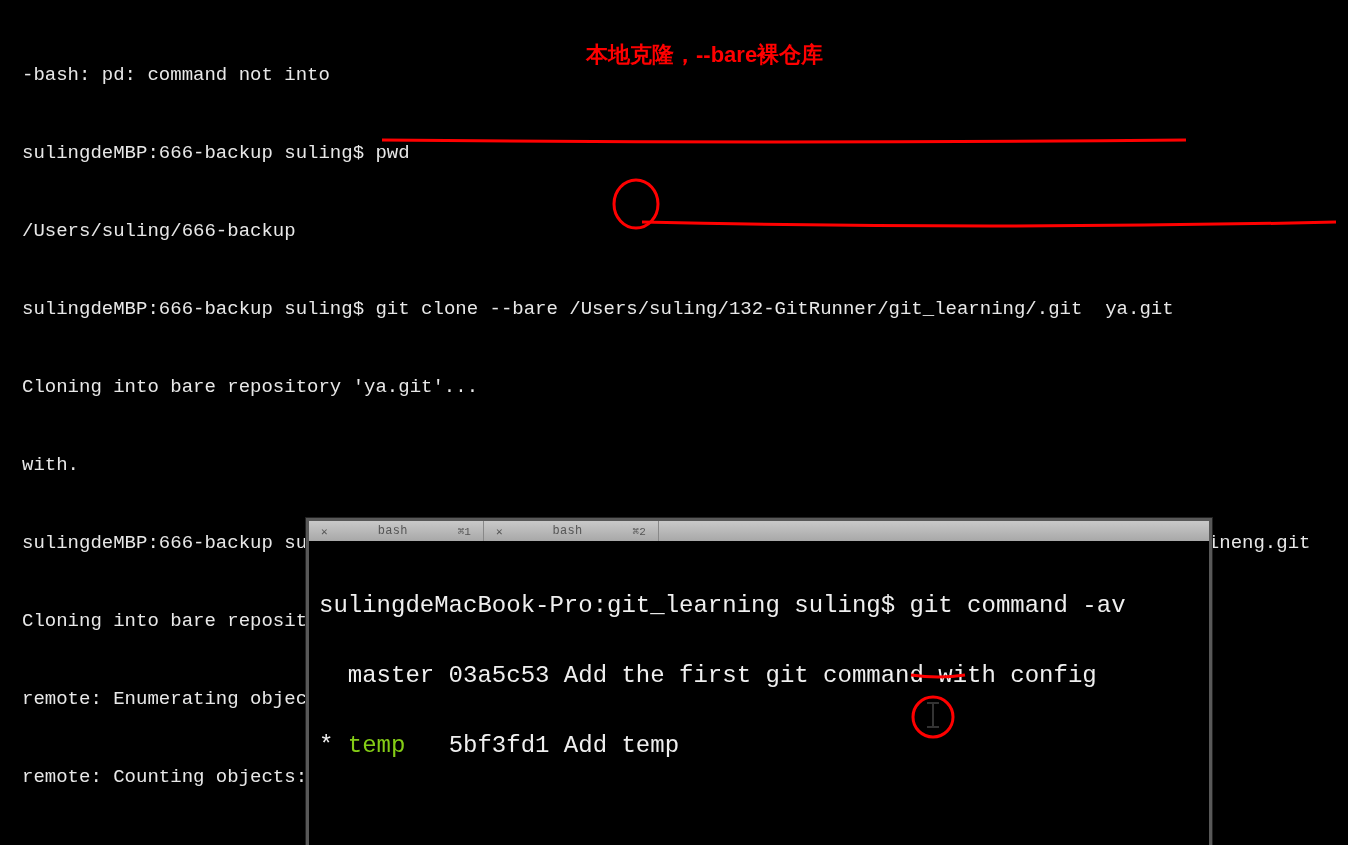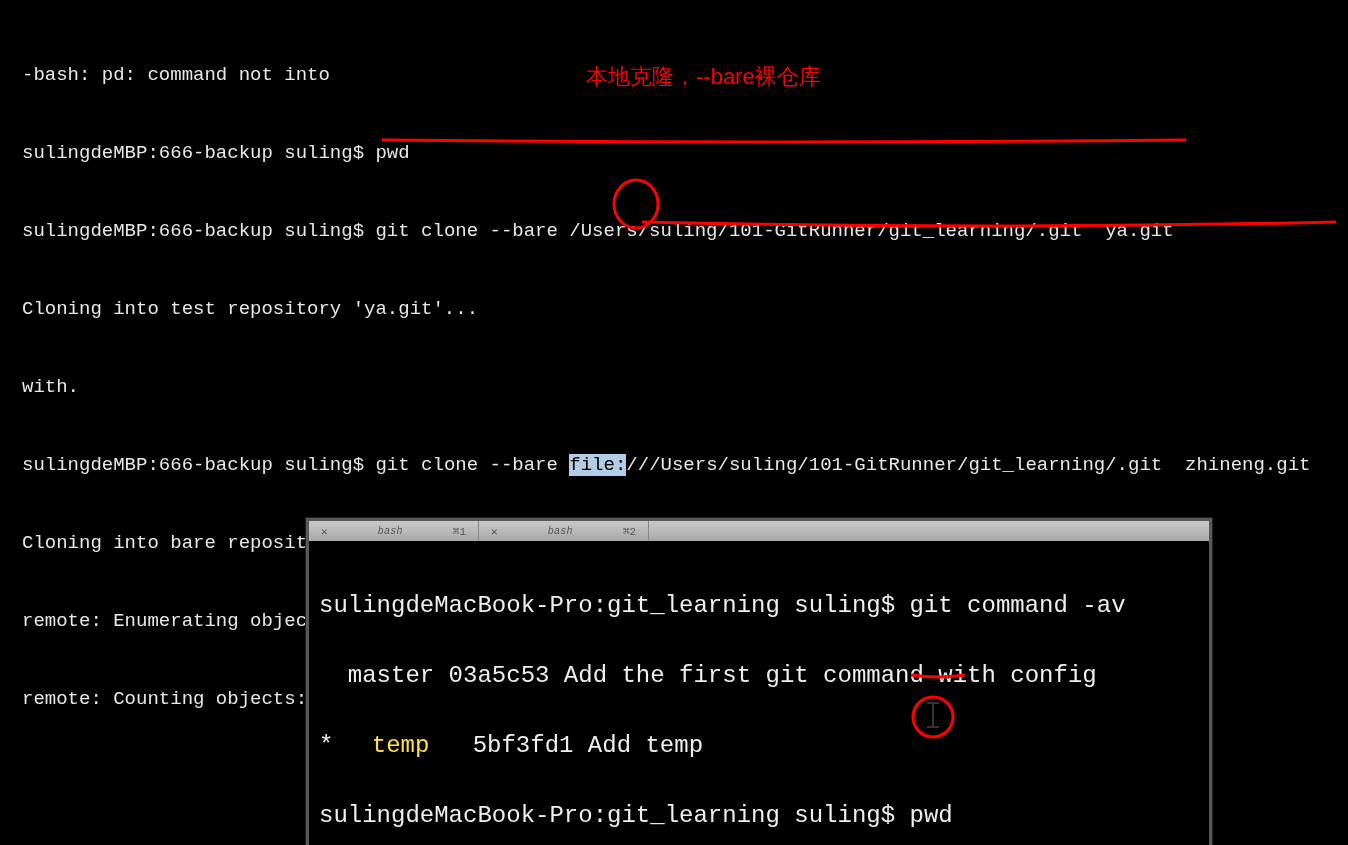--- a/index.html
+++ b/index.html
@@ -60,54 +60,55 @@
   }
   .inset-tab {
     display: flex;
     align-items: center;
     gap: 50px;
     padding: 0 12px;
     border-right: 1px solid #888;
     height: 100%;
   }
   .inset-tab .x { font-size: 11px; color:#555; }
-  .inset-tab .lbl { font-size:10px; color:#555; letter-spacing:0.3px;font-style:italic;}
+  .inset-tab .lbl { font-size:12px; color:#555; letter-spacing:0.3px;}
   .inset-tab .kb { font-size:11px; color:#555; }
   .inset-body {
     padding: 12px 10px 30px 10px;
     font-family: "Courier New", monospace;
     font-size: 24px;
     line-height: 35px;
     color: #efefef;
     white-space: pre;
     position: relative;
   }
-  .inset-body .temp { color: #fde047; margin-left: 24px; }
+  .inset-body .temp { color: #84cc16; }
 </style>
 </head>
 <body>
 
 <div class="term">
   <div><span>-bash: pd: command not into</span></div>
   <div><span>sulingdeMBP:666-backup suling$ </span><span>pwd</span></div>
-  <div><span>sulingdeMBP:666-backup suling$ </span><span>git clone --bare /Users/suling/101-GitRunner/git_learning/.git  ya.git</span></div>
-  <div><span>Cloning into test repository 'ya.git'...</span></div>
+  <div><span>/Users/suling/666-backup</span></div>
+  <div><span>sulingdeMBP:666-backup suling$ </span><span>git clone --bare /Users/suling/132-GitRunner/git_learning/.git  ya.git</span></div>
+  <div><span>Cloning into bare repository 'ya.git'...</span></div>
   <div><span>with.</span></div>
   <div><span>sulingdeMBP:666-backup suling$ </span><span>git clone --bare </span><span class="hl">file:</span><span>///Users/suling/101-GitRunner/git_learning/.git  zhineng.git</span></div>
   <div><span>Cloning into bare repository 'zhineng.git'...</span></div>
   <div><span>remote: Enumerating objects: 30, done.</span></div>
   <div><span>remote: Counting objects: 100% (30/30), done.</span></div>
   
   
   
   
   
 </div>
 
-<div class="annotation" style="left:586px; top:62px;">本地克隆，--bare裸仓库</div>
+<div class="annotation" style="left:586px; top:40px;font-weight:bold;">本地克隆，--bare裸仓库</div>
 
 <svg class="underline-svg" style="left:380px; top:136px;" width="810" height="14">
   <path d="M2 4 Q400 8 806 4" stroke="#ff0000" stroke-width="3" fill="none"></path>
 </svg>
 
 <svg class="circle-svg" style="left:610px; top:176px;" width="52" height="56">
   <ellipse cx="26" cy="28" rx="22" ry="24" stroke="#ff0000" stroke-width="3" fill="none"></ellipse>
 </svg>
 
 <svg class="underline-svg" style="left:640px; top:216px;" width="700" height="20">
@@ -124,21 +125,20 @@
     <div class="inset-tab">
       <span class="x">✕</span>
       <span class="lbl">bash</span>
       <span class="kb">⌘2</span>
     </div>
   </div>
   <div class="inset-body">
 <div><span>sulingdeMacBook-Pro:git_learning suling$ </span><span>git command -av</span></div>
 <div><span>  master 03a5c53 Add the first git command with config</span></div>
 <div><span>* </span><span class="temp">temp</span><span>   5bf3fd1 Add temp</span></div>
-<div><span>sulingdeMacBook-Pro:git_learning suling$ </span><span>pwd</span></div>
 
 
 
     
     <svg class="circle-svg" style="left:600px; top:152px;" width="48" height="48">
       <ellipse cx="24" cy="24" rx="20" ry="20" stroke="#ff0000" stroke-width="3" fill="none"></ellipse>
     </svg>
     
     <svg class="circle-svg" style="left:614px; top:160px;" width="20" height="32">
       <path d="M4 2 h12 M10 2 v24 M4 26 h12" stroke="#333" stroke-width="2" fill="none"></path>

